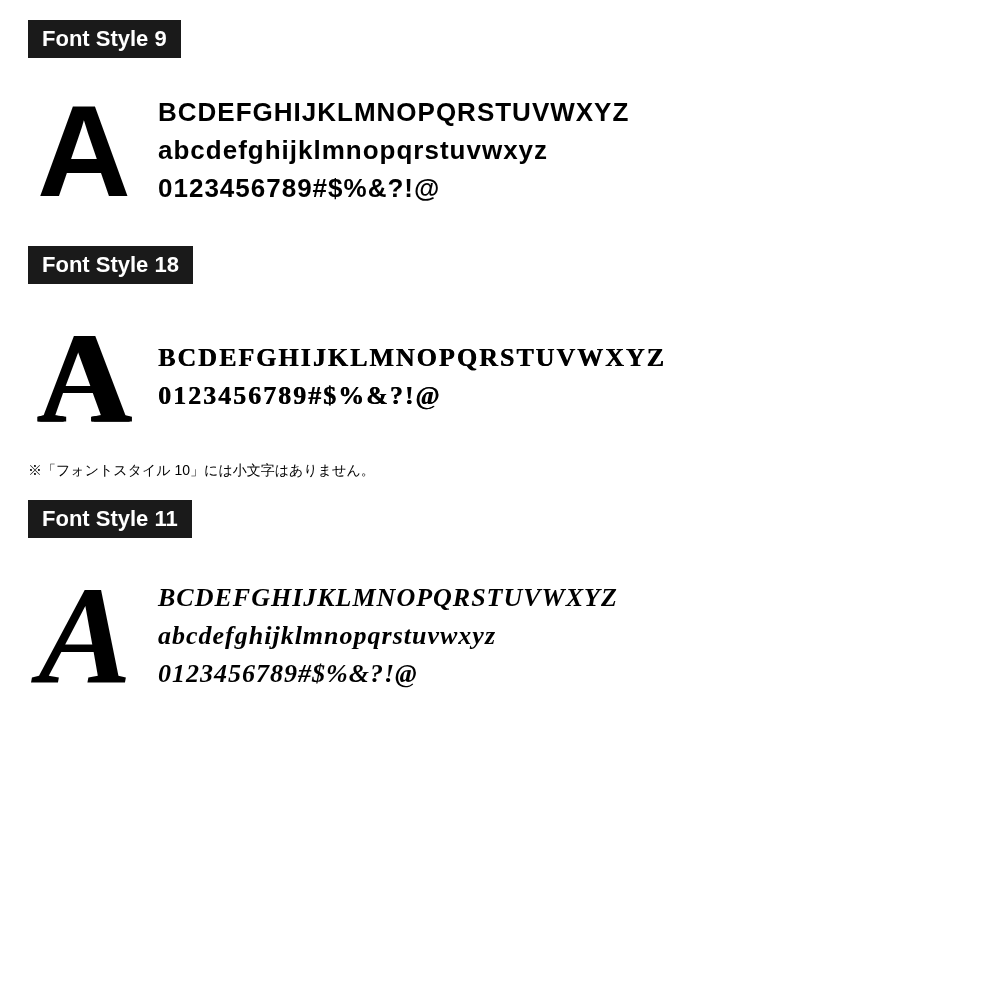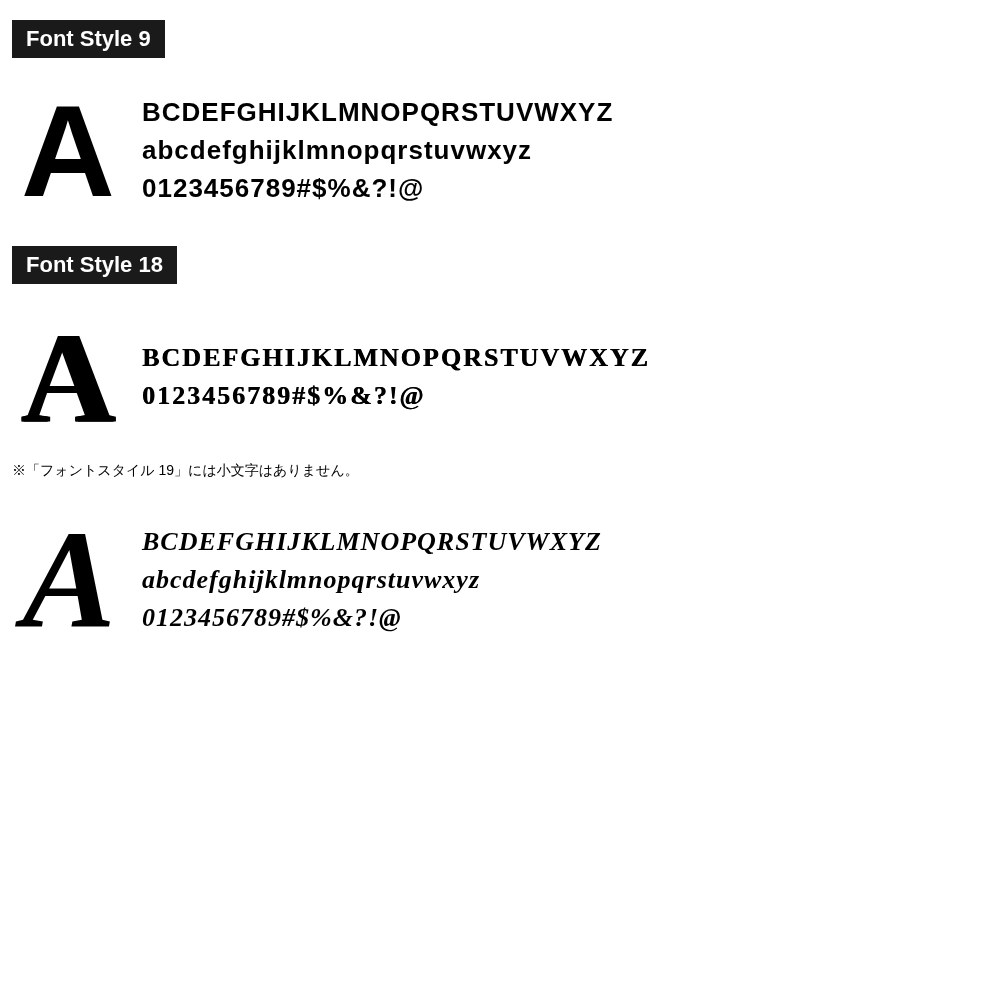--- a/index.html
+++ b/index.html
@@ -9,21 +9,21 @@
       width: 1000px;
       min-height: 1000px;
       font-family: sans-serif;
       overflow-x: hidden;
     }
 
     .page-container {
       width: 1000px;
       min-height: 1000px;
       background: #ffffff;
-      padding: 20px 20px 20px 12px;
+      padding: 20px 20px 20px 28px;
     }
 
     
     .font-section {
       margin-bottom: 20px;
     }
 
     .section-title-bar {
       display: inline-block;
       background: #1a1a1a;
@@ -155,24 +155,25 @@
 
   <div class="font-section">
     <div class="section-title-bar">Font Style 18</div>
     <div class="font10-demo">
       <div class="big-letter-10">A</div>
       <div class="char-lines-10">
         <div>BCDEFGHIJKLMNOPQRSTUVWXYZ</div>
         <div>0123456789#$%&amp;?!@</div>
       </div>
     </div>
-    <div class="note-text">※「フォントスタイル 19」には小文字はありません。</div>
+    <div class="note-text">※「フォントスタイル 10」には小文字はありません。</div>
   </div>
 
   <div class="font-section">
+    <div class="section-title-bar">Font Style 11</div>
     <div class="font11-demo">
       <div class="big-letter-11">A</div>
       <div class="char-lines-11">
         <div>BCDEFGHIJKLMNOPQRSTUVWXYZ</div>
         <div>abcdefghijklmnopqrstuvwxyz</div>
         <div>0123456789#$%&amp;?!@</div>
       </div>
     </div>
   </div>
 

